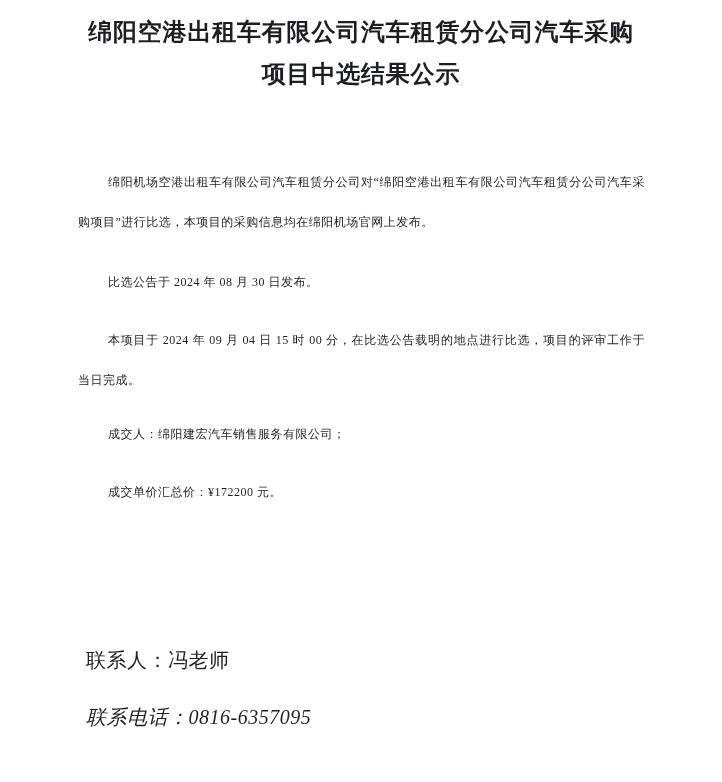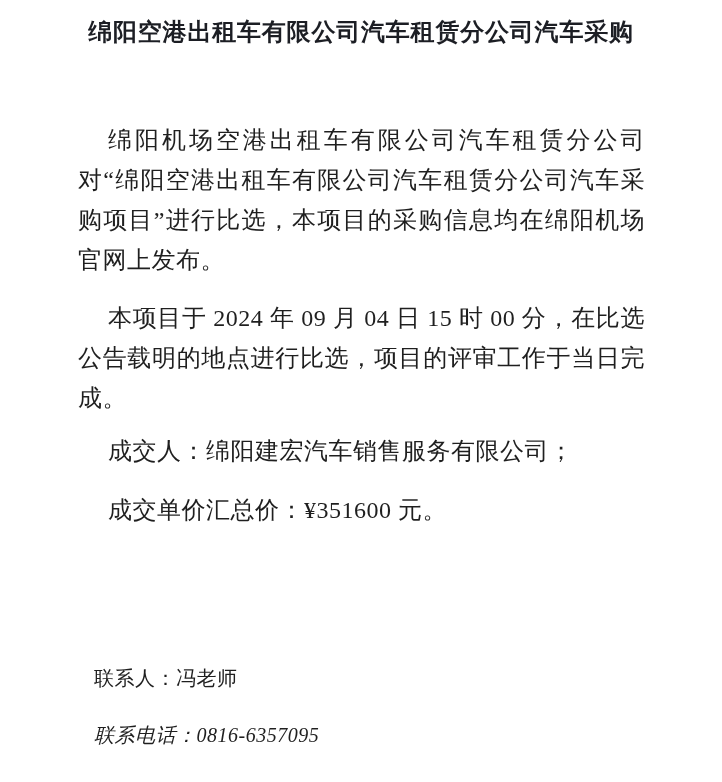--- a/index.html
+++ b/index.html
@@ -27,56 +27,58 @@
     color: #1c1e24;
   }
   .doc-title .title-line {
     display: block;
   }
   .doc-body {
     margin: 0 77px 0 78px; 
   }
   .doc-body p {
     margin: 0;
-    font-size: 24px;
+    font-size: 12px;
     line-height: 40px;
     letter-spacing: 0.5px;
     text-align: justify;
     text-indent: 30px;
   }
   p.para-1 { margin-top: 67px; }
   p.para-2 { margin-top: 20px; }
   p.para-3 { margin-top: 18px; }
   p.para-4 { margin-top: 15px; font-family: Liberation Mono, monospace; }
   p.para-5 { margin-top: 17px; }
   .contact p {
-    margin: 16px;
+    margin: 8px;
     font-size: 20px;
     line-height: 40px;
     letter-spacing: 0.5px;
     text-indent: 0;
     text-align: left;
   }
   p.contact-person { margin-top: 128px; }
   p.contact-phone  { margin-top: 17px; font-style: italic; }
 </style>
 </head>
 <body>
 
 <div class="page">
 
   <h1 class="doc-title">
     <span class="title-line">绵阳空港出租车有限公司汽车租赁分公司汽车采购</span>
+    <span class="title-line">项目中选结果公示</span>
   </h1>
 
   <div class="doc-body">
     <p class="para-1">绵阳机场空港出租车有限公司汽车租赁分公司对“绵阳空港出租车有限公司汽车租赁分公司汽车采购项目”进行比选，本项目的采购信息均在绵阳机场官网上发布。</p>
+    <p class="para-2">比选公告于 2024 年 08 月 30 日发布。</p>
     <p class="para-3">本项目于 2024 年 09 月 04 日 15 时 00 分，在比选公告载明的地点进行比选，项目的评审工作于当日完成。</p>
     <p class="para-4">成交人：绵阳建宏汽车销售服务有限公司；</p>
-    <p class="para-5">成交单价汇总价：¥351600 元。</p>
+    <p class="para-5">成交单价汇总价：¥172200 元。</p>
 
     <div class="contact">
       <p class="contact-person">
         <span>联系人：</span><span>冯老师</span>
       </p>
       <p class="contact-phone">
         <span>联系电话：</span><span>0816-6357095</span>
       </p>
     </div>
   </div>

